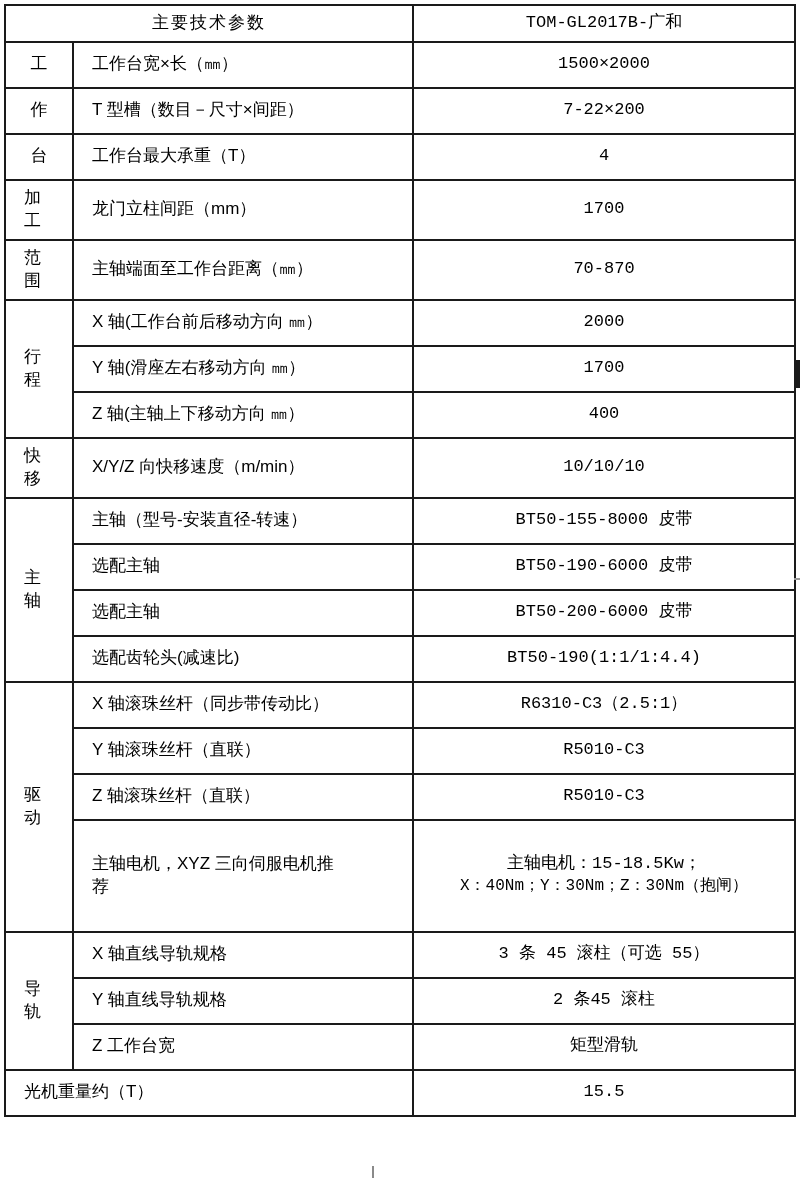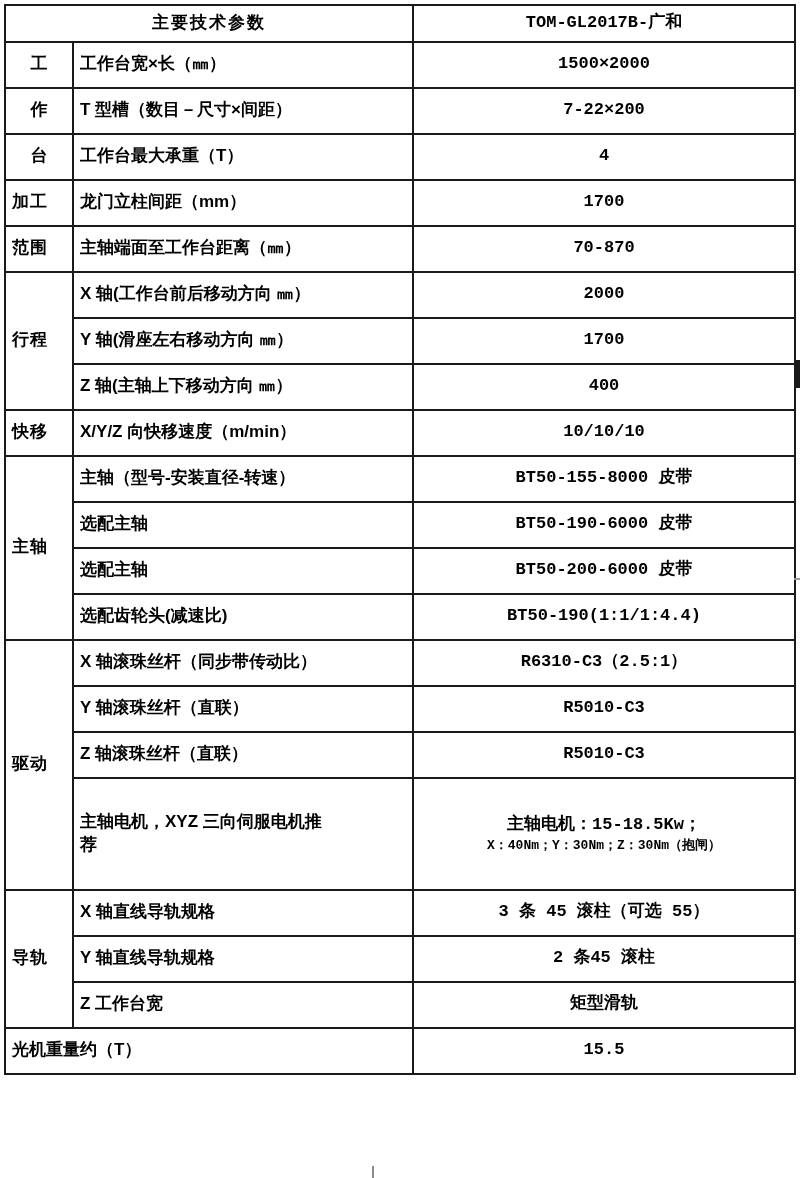--- a/index.html
+++ b/index.html
@@ -22,25 +22,25 @@
     padding: 4px 6px 4px 4px;
   }
   table.spec {
     border-collapse: collapse;
     table-layout: fixed;
     width: 790px;
     margin: 0;
   }
   table.spec td {
     border: 2px solid #1a1a1a;
-    font-weight: bold;
+    font-weight: normal;
     font-size: 17px;
     line-height: 1.35;
     color: #000;
-    padding: 6px 6px;
+    padding: 6px 18px;
     vertical-align: middle;
   }
   
   col.c-group { width: 68px; }
   col.c-label { width: 340px; }
   col.c-value { width: 382px; }
 
   td.group {
     font-size: 18px;
     letter-spacing: 1px;
@@ -82,21 +82,21 @@
     font-size: 16px;
     line-height: 1.9;
   }
   td.label-two-line {
     text-align: left;
     padding-left: 10px;
     line-height: 1.9;
   }
   .row-h { height: 46px; }
   .row-h2 { height: 112px; }
-  .sub { font-size: 13px; }
+  .sub { font-size: 16px; }
   
   .edge-mark {
     position: absolute;
     right: 0px;
     width: 6px;
     background: #1a1a1a;
   }
   .edge-mark.m1 { top: 360px; height: 28px; }
   .edge-mark.m2 { top: 578px; height: 2px; background:#999; }
   .bottom-tick {

